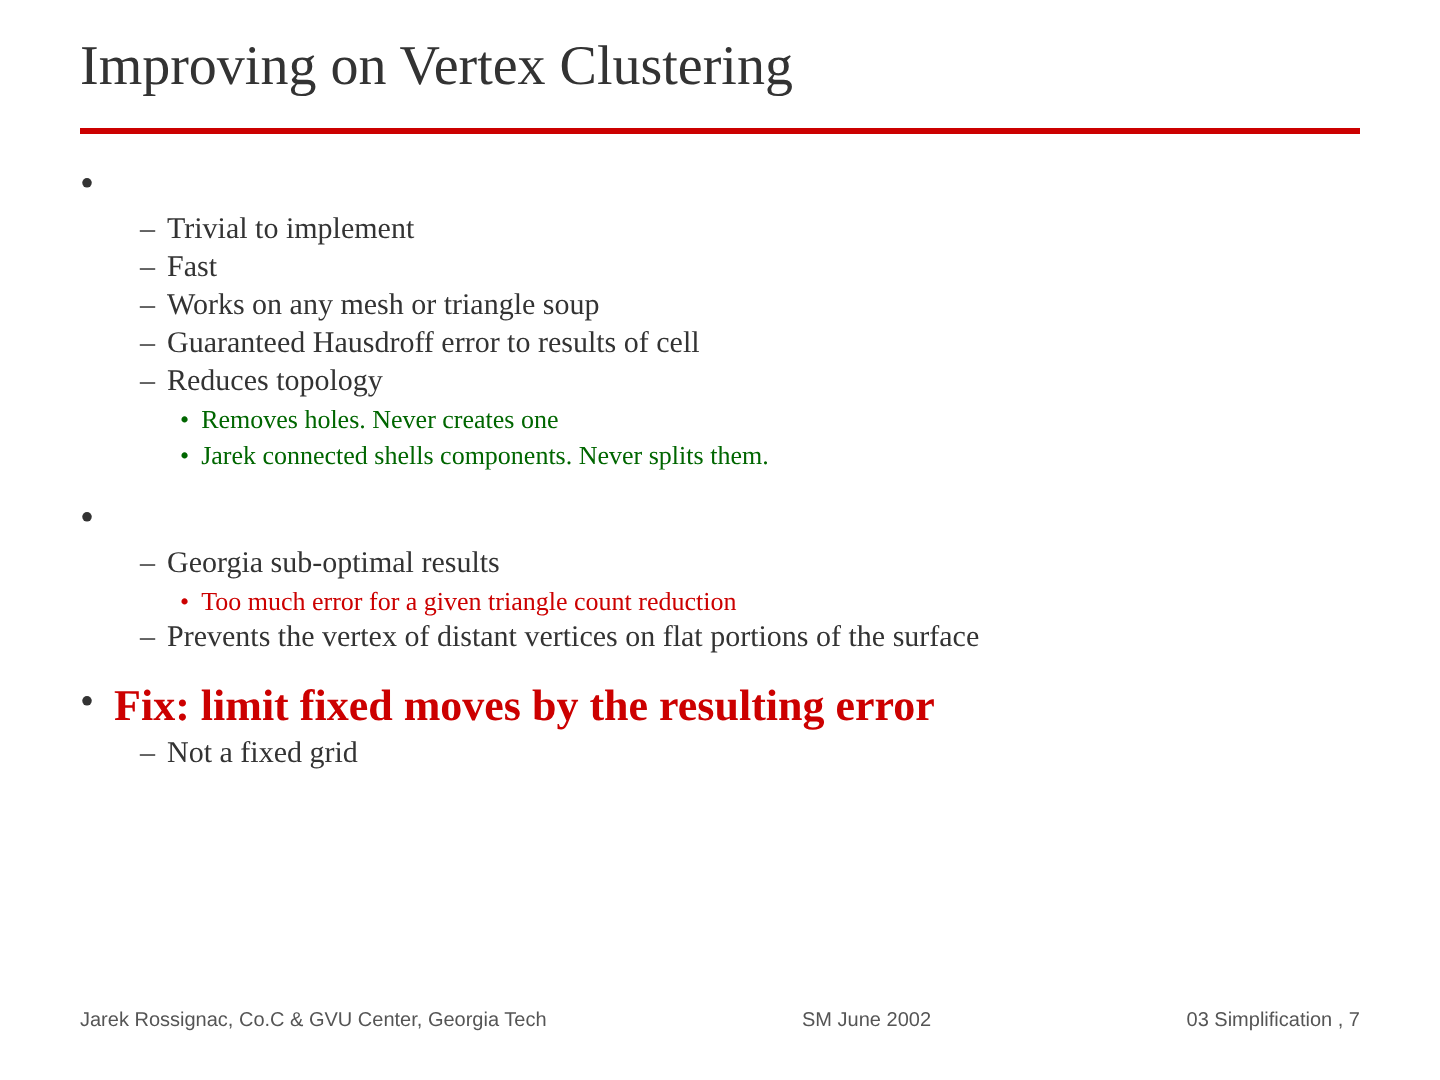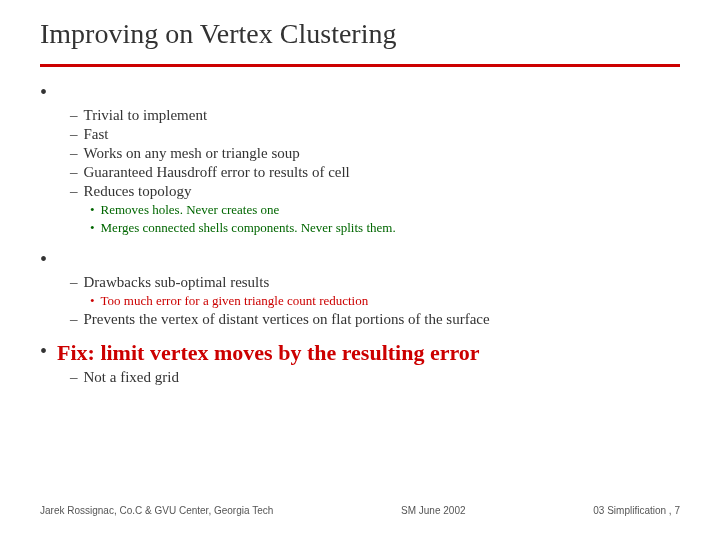--- a/index.html
+++ b/index.html
@@ -191,52 +191,52 @@
           <span class="dash">–</span>
           <span>Reduces topology</span>
         </div>
         <div class="sub-sub-list">
           <div class="sub-sub-item">
             <span class="mini-bullet">•</span>
             <span>Removes holes. Never creates one</span>
           </div>
           <div class="sub-sub-item">
             <span class="mini-bullet">•</span>
-            <span>Merges connected shells components. Never splits them.</span>
+            <span>Jarek connected shells components. Never splits them.</span>
           </div>
         </div>
       </div>
     </div>
 
     <div class="section-block">
       <div class="main-bullet">
         <span class="bullet-dot">•</span>
       </div>
       <div class="sub-list">
         <div class="sub-item">
           <span class="dash">–</span>
-          <span>Drawbacks sub-optimal results</span>
+          <span>Georgia sub-optimal results</span>
         </div>
         <div class="sub-sub-list">
           <div class="sub-sub-item red-text">
             <span class="mini-bullet">•</span>
             <span>Too much error for a given triangle count reduction</span>
           </div>
         </div>
         <div class="sub-item">
           <span class="dash">–</span>
           <span>Prevents the vertex of distant vertices on flat portions of the surface</span>
         </div>
       </div>
     </div>
 
     <div class="section-block">
       <div class="main-bullet">
         <span class="bullet-dot">•</span>
-        <span class="bullet-label fix">Fix: limit vertex moves by the resulting error</span>
+        <span class="bullet-label fix">Fix: limit fixed moves by the resulting error</span>
       </div>
       <div class="sub-list">
         <div class="sub-item">
           <span class="dash">–</span>
           <span>Not a fixed grid</span>
         </div>
       </div>
     </div>
 
   </div>

